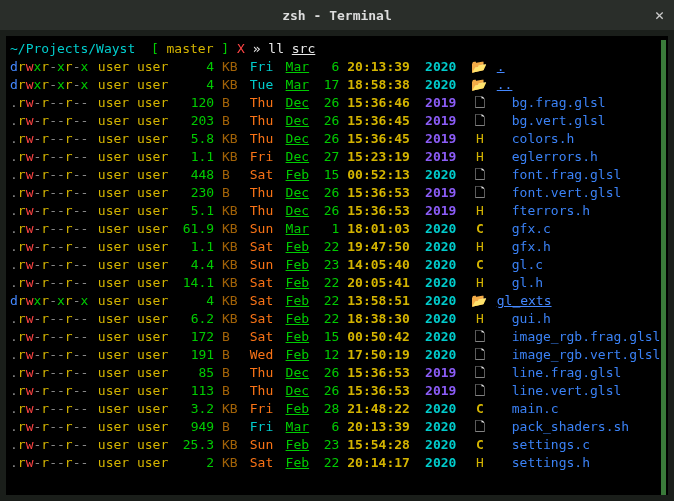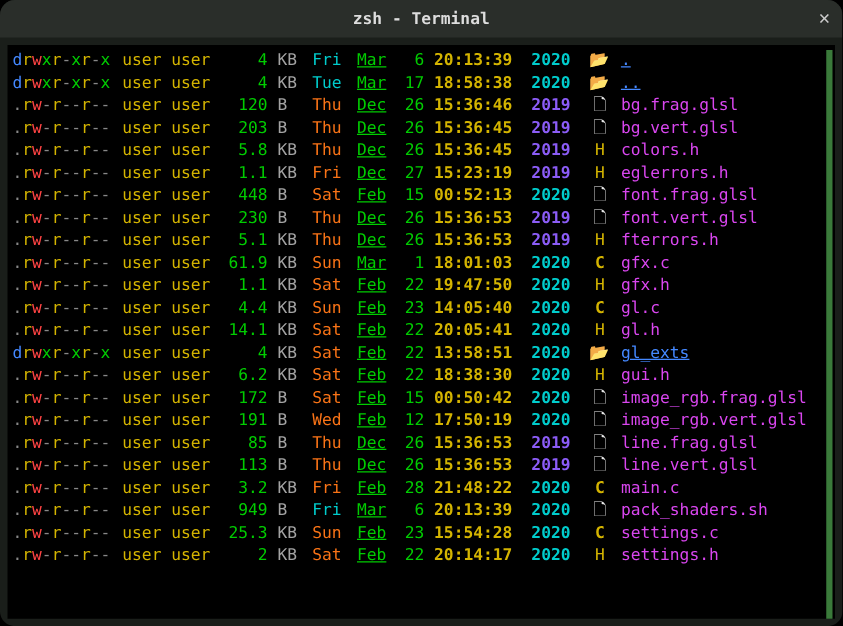--- a/index.html
+++ b/index.html
@@ -8,21 +8,21 @@
     font-family: "Consolas", "Monaco", monospace;
     font-size: 13px;
     width: 674px;
     height: 501px;
     overflow: hidden;
   }
   .window {
     width: 674px;
     height: 501px;
     background: #1a1e1a;
-    border-radius: 12px;
+    border-radius: 0;
     overflow: hidden;
     display: flex;
     flex-direction: column;
   }
   .titlebar {
     height: 30px;
     background: #2a2e2a;
     display: flex;
     align-items: center;
     justify-content: center;
@@ -69,29 +69,29 @@
   .yellow { color: #d4b400; }
   .red { color: #ff4444; }
   .white { color: #e8e8e8; }
   .gray { color: #888; }
   .underline { text-decoration: underline; }
 
   .perm { display:inline-block; width: 80px; }
   .owner { color:#d4b400; }
   .group { color:#d4b400; }
   .size-num { color:#00cc00; text-align:right; display:inline-block; width:38px; }
-  .size-unit { color:#a3a3a3; display:inline-block; width:20px; }
+  .size-unit { color:#a16207; display:inline-block; width:20px; }
   .wday { display:inline-block; width:28px; }
   .mon  { display:inline-block; width:28px;text-decoration:underline; }
   .mday { display:inline-block; width:18px; text-align:right; }
   .time { display:inline-block; width:70px; color:#d4b400;font-weight:bold; }
   .year { display:inline-block; width:38px;font-weight:bold; }
   .icon { display:inline-block; width:18px; text-align:center; }
   .fname { }
-  .freg { color:#d946ef; }
+  .freg { color:#3b82f6;margin-left:15px; }
   .fdir { color:#4488ff; text-decoration: underline; }
   .wday-green { color:#f97316; }
   .wday-cyan { color:#00cccc; }
   .year-cyan { color:#00cccc; }
   .year-mag  { color:#8b5cf6; }
   .date-green { color:#00cc00; }
   .icon-folder { color:#4488ff; }
   .icon-file   { color:#e8e8e8; }
   .icon-h      { color:#d4b400; }
   .icon-c      { color:#d4b400; font-weight:bold; }
@@ -100,20 +100,21 @@
 <body>
 
 <div class="window">
   <div class="titlebar">
     <span>zsh - Terminal</span>
     <span class="closebtn">✕</span>
   </div>
   <div class="term">
     <div class="scrollbar"></div>
 
+    <div class="prompt-line"><span class="cyan">~/Projects/Wayst</span><span class="white">  </span><span class="green">[</span><span class="yellow"> master </span><span class="green">]</span><span> </span><span class="red">X</span><span> </span><span class="white">»</span><span> </span><span class="white">ll</span><span> </span><span class="white underline">src</span></div>
 
     <div id="rows">
         <div class="row"><span class="perm"><span class="blue">d</span><span class="yellow">r</span><span class="red">w</span><span class="green">x</span><span class="yellow">r</span><span class="gray">-</span><span class="green">x</span><span class="yellow">r</span><span class="gray">-</span><span class="green">x</span></span><span> </span><span class="owner">user</span><span> </span><span class="group">user</span><span> </span><span class="size-num">4</span><span> </span><span class="size-unit">KB</span><span> </span><span class="wday wday-cyan">Fri</span><span> </span><span class="mon date-green">Mar</span><span> </span><span class="mday date-green">6</span><span> </span><span class="time">20:13:39</span><span> </span><span class="year year-cyan">2020</span><span> </span><span class="icon icon-folder">📂</span><span> </span><span class="fname fdir">.</span></div>
         <div class="row"><span class="perm"><span class="blue">d</span><span class="yellow">r</span><span class="red">w</span><span class="green">x</span><span class="yellow">r</span><span class="gray">-</span><span class="green">x</span><span class="yellow">r</span><span class="gray">-</span><span class="green">x</span></span><span> </span><span class="owner">user</span><span> </span><span class="group">user</span><span> </span><span class="size-num">4</span><span> </span><span class="size-unit">KB</span><span> </span><span class="wday wday-cyan">Tue</span><span> </span><span class="mon date-green">Mar</span><span> </span><span class="mday date-green">17</span><span> </span><span class="time">18:58:38</span><span> </span><span class="year year-cyan">2020</span><span> </span><span class="icon icon-folder">📂</span><span> </span><span class="fname fdir">..</span></div>
         <div class="row"><span class="perm"><span class="gray">.</span><span class="yellow">r</span><span class="red">w</span><span class="gray">-</span><span class="yellow">r</span><span class="gray">-</span><span class="gray">-</span><span class="yellow">r</span><span class="gray">-</span><span class="gray">-</span></span><span> </span><span class="owner">user</span><span> </span><span class="group">user</span><span> </span><span class="size-num">120</span><span> </span><span class="size-unit">B</span><span> </span><span class="wday wday-green">Thu</span><span> </span><span class="mon date-green">Dec</span><span> </span><span class="mday date-green">26</span><span> </span><span class="time">15:36:46</span><span> </span><span class="year year-mag">2019</span><span> </span><span class="icon icon-file">🗋</span><span> </span><span class="fname freg">bg.frag.glsl</span></div>
         <div class="row"><span class="perm"><span class="gray">.</span><span class="yellow">r</span><span class="red">w</span><span class="gray">-</span><span class="yellow">r</span><span class="gray">-</span><span class="gray">-</span><span class="yellow">r</span><span class="gray">-</span><span class="gray">-</span></span><span> </span><span class="owner">user</span><span> </span><span class="group">user</span><span> </span><span class="size-num">203</span><span> </span><span class="size-unit">B</span><span> </span><span class="wday wday-green">Thu</span><span> </span><span class="mon date-green">Dec</span><span> </span><span class="mday date-green">26</span><span> </span><span class="time">15:36:45</span><span> </span><span class="year year-mag">2019</span><span> </span><span class="icon icon-file">🗋</span><span> </span><span class="fname freg">bg.vert.glsl</span></div>
         <div class="row"><span class="perm"><span class="gray">.</span><span class="yellow">r</span><span class="red">w</span><span class="gray">-</span><span class="yellow">r</span><span class="gray">-</span><span class="gray">-</span><span class="yellow">r</span><span class="gray">-</span><span class="gray">-</span></span><span> </span><span class="owner">user</span><span> </span><span class="group">user</span><span> </span><span class="size-num">5.8</span><span> </span><span class="size-unit">KB</span><span> </span><span class="wday wday-green">Thu</span><span> </span><span class="mon date-green">Dec</span><span> </span><span class="mday date-green">26</span><span> </span><span class="time">15:36:45</span><span> </span><span class="year year-mag">2019</span><span> </span><span class="icon icon-h">H</span><span> </span><span class="fname freg">colors.h</span></div>
         <div class="row"><span class="perm"><span class="gray">.</span><span class="yellow">r</span><span class="red">w</span><span class="gray">-</span><span class="yellow">r</span><span class="gray">-</span><span class="gray">-</span><span class="yellow">r</span><span class="gray">-</span><span class="gray">-</span></span><span> </span><span class="owner">user</span><span> </span><span class="group">user</span><span> </span><span class="size-num">1.1</span><span> </span><span class="size-unit">KB</span><span> </span><span class="wday wday-green">Fri</span><span> </span><span class="mon date-green">Dec</span><span> </span><span class="mday date-green">27</span><span> </span><span class="time">15:23:19</span><span> </span><span class="year year-mag">2019</span><span> </span><span class="icon icon-h">H</span><span> </span><span class="fname freg">eglerrors.h</span></div>
         <div class="row"><span class="perm"><span class="gray">.</span><span class="yellow">r</span><span class="red">w</span><span class="gray">-</span><span class="yellow">r</span><span class="gray">-</span><span class="gray">-</span><span class="yellow">r</span><span class="gray">-</span><span class="gray">-</span></span><span> </span><span class="owner">user</span><span> </span><span class="group">user</span><span> </span><span class="size-num">448</span><span> </span><span class="size-unit">B</span><span> </span><span class="wday wday-green">Sat</span><span> </span><span class="mon date-green">Feb</span><span> </span><span class="mday date-green">15</span><span> </span><span class="time">00:52:13</span><span> </span><span class="year year-cyan">2020</span><span> </span><span class="icon icon-file">🗋</span><span> </span><span class="fname freg">font.frag.glsl</span></div>
         <div class="row"><span class="perm"><span class="gray">.</span><span class="yellow">r</span><span class="red">w</span><span class="gray">-</span><span class="yellow">r</span><span class="gray">-</span><span class="gray">-</span><span class="yellow">r</span><span class="gray">-</span><span class="gray">-</span></span><span> </span><span class="owner">user</span><span> </span><span class="group">user</span><span> </span><span class="size-num">230</span><span> </span><span class="size-unit">B</span><span> </span><span class="wday wday-green">Thu</span><span> </span><span class="mon date-green">Dec</span><span> </span><span class="mday date-green">26</span><span> </span><span class="time">15:36:53</span><span> </span><span class="year year-mag">2019</span><span> </span><span class="icon icon-file">🗋</span><span> </span><span class="fname freg">font.vert.glsl</span></div>

